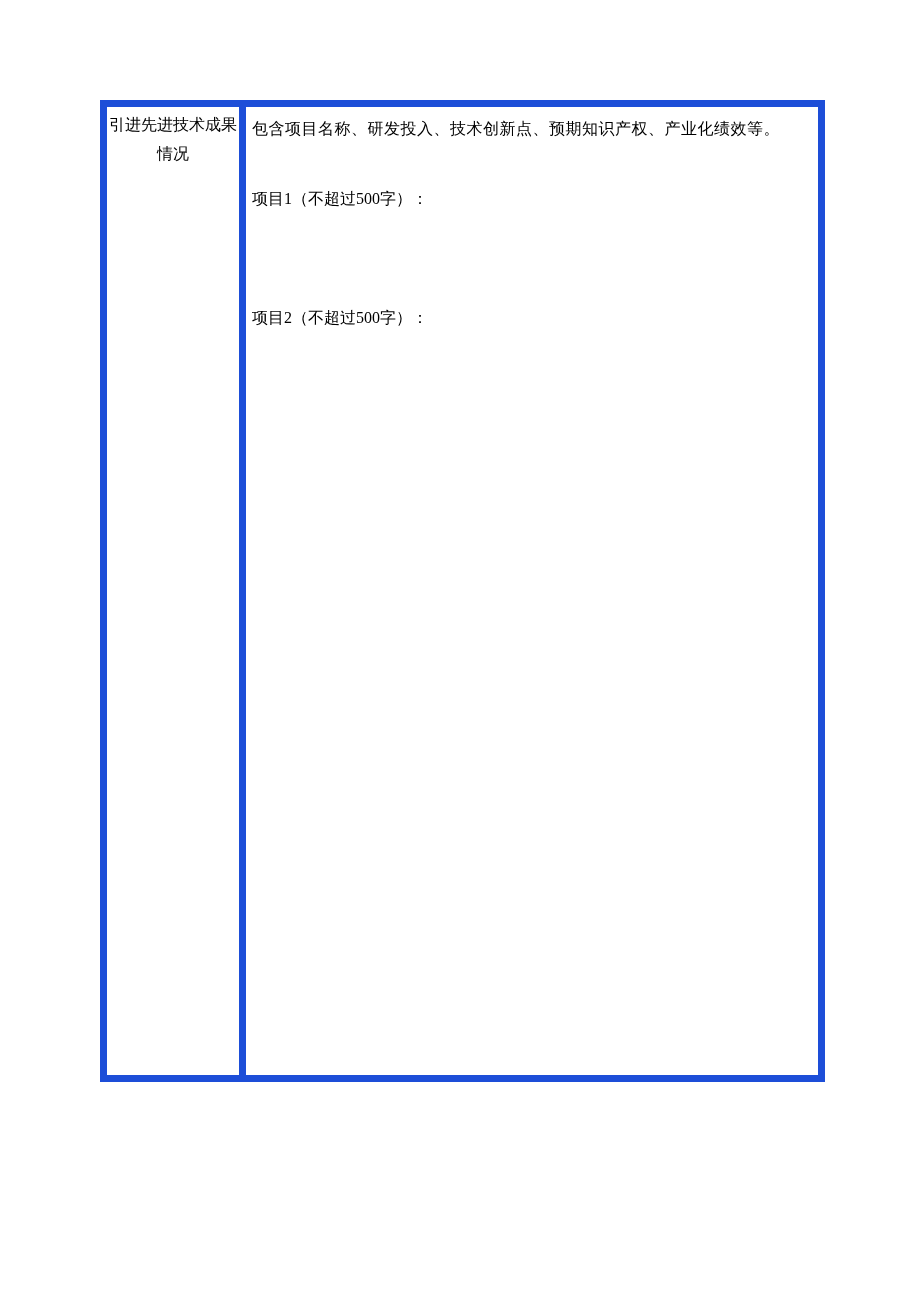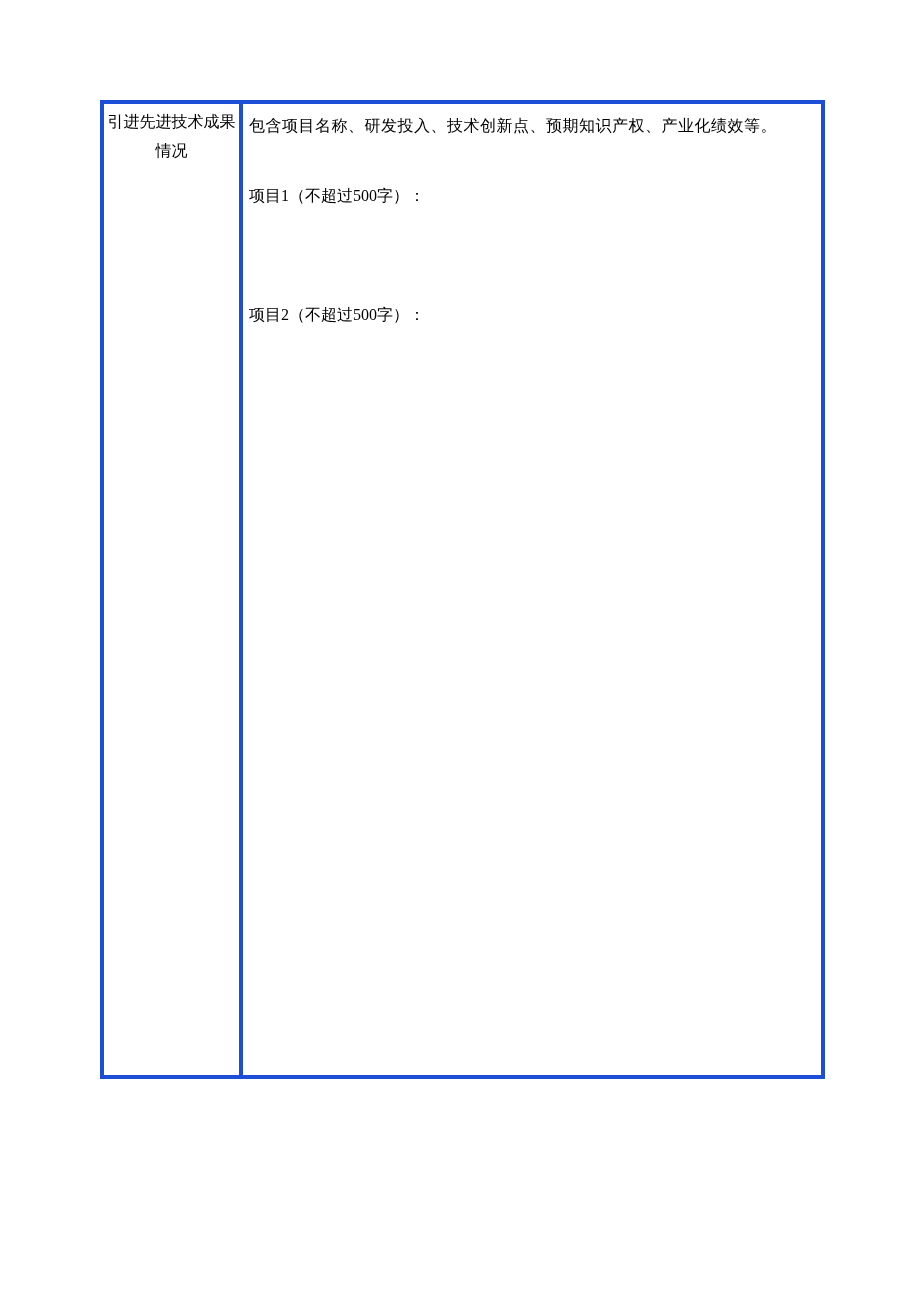--- a/index.html
+++ b/index.html
@@ -16,21 +16,21 @@
     }
     .page {
       padding: 100px 95px 0 100px;
     }
     .form-table {
       border-collapse: collapse;
       width: 100%;
       border: 1px solid #000;
     }
     .form-table td {
-      border: 4px solid #1d4ed8;
+      border: 7px solid #1d4ed8;
       vertical-align: top;
     }
     .label-cell {
       width: 139px;
       text-align: center;
       vertical-align: middle;
       font-size: 16px;
       line-height: 1.8;
       color: #000;
       padding: 4px 2px;

